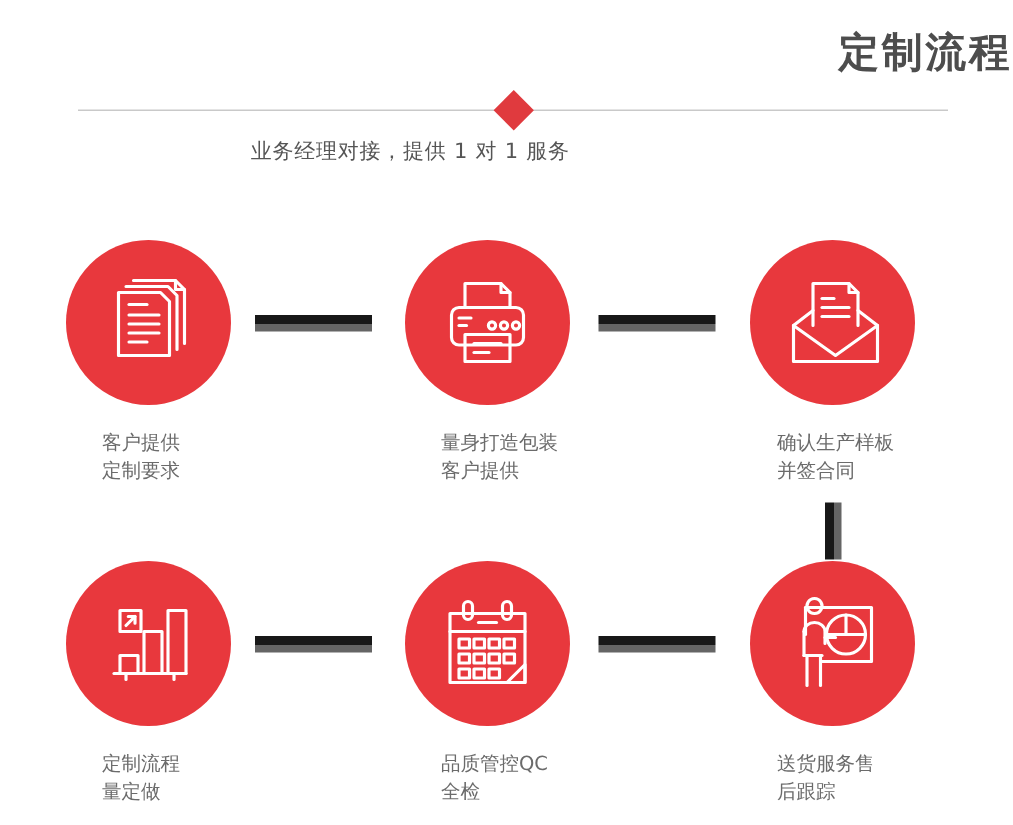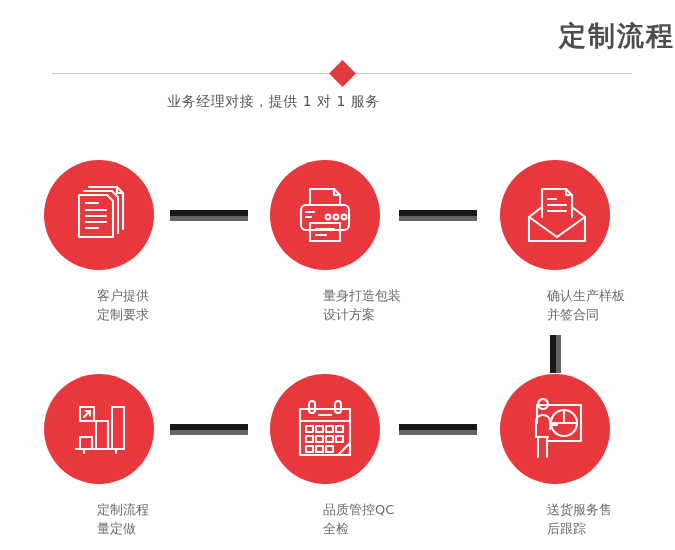--- a/index.html
+++ b/index.html
@@ -108,21 +108,20 @@
   .node-caption {
     position: absolute;
     left: 24px;
     top: 126px;
     width: 150px;
     font-size: 13px;
     color: #6b6b6b;
     line-height: 19px;
     text-align: left;
     white-space: pre-line;
-    margin-left: 29px;
   }
 
   
   .node-1 { left: 44px;  top: 160px; }
   .node-2 { left: 270px; top: 160px; }
   .node-3 { left: 500px; top: 160px; }
   .node-4 { left: 44px;  top: 374px; }
   .node-5 { left: 270px; top: 374px; }
   .node-6 { left: 500px; top: 374px; }
 
@@ -242,21 +241,21 @@
             <circle cx="35" cy="34" r="2.4"></circle>
             <circle cx="43" cy="34" r="2.4"></circle>
             <circle cx="51" cy="34" r="2.4"></circle>
             <path d="M17 40 H47 V58 H17 Z"></path>
             <path d="M23 46 H41"></path>
             <path d="M23 52 H33"></path>
           </svg>
         </span>
       </div>
       <div class="node-caption">量身打造包装
-设计方案</div>
+客户提供</div>
     </div>
 
     <div class="node node-3">
       <div class="node-circle">
         <span>
           <svg width="64" height="64" viewBox="0 0 64 64" fill="none" stroke="#ffffff" stroke-width="2.1" stroke-linecap="round" stroke-linejoin="round">
             <path d="M19 34 V6 H43 L49 12 V34"></path>
             <path d="M43 6 V12 H49"></path>
             <path d="M25 16 H33"></path>
             <path d="M25 22 H43"></path>

